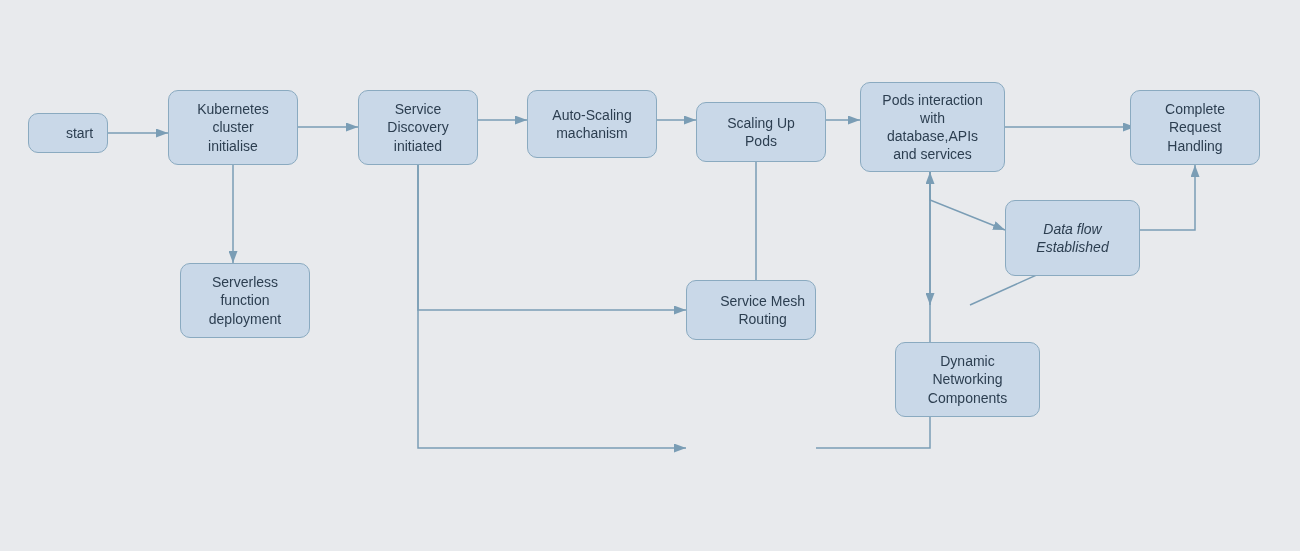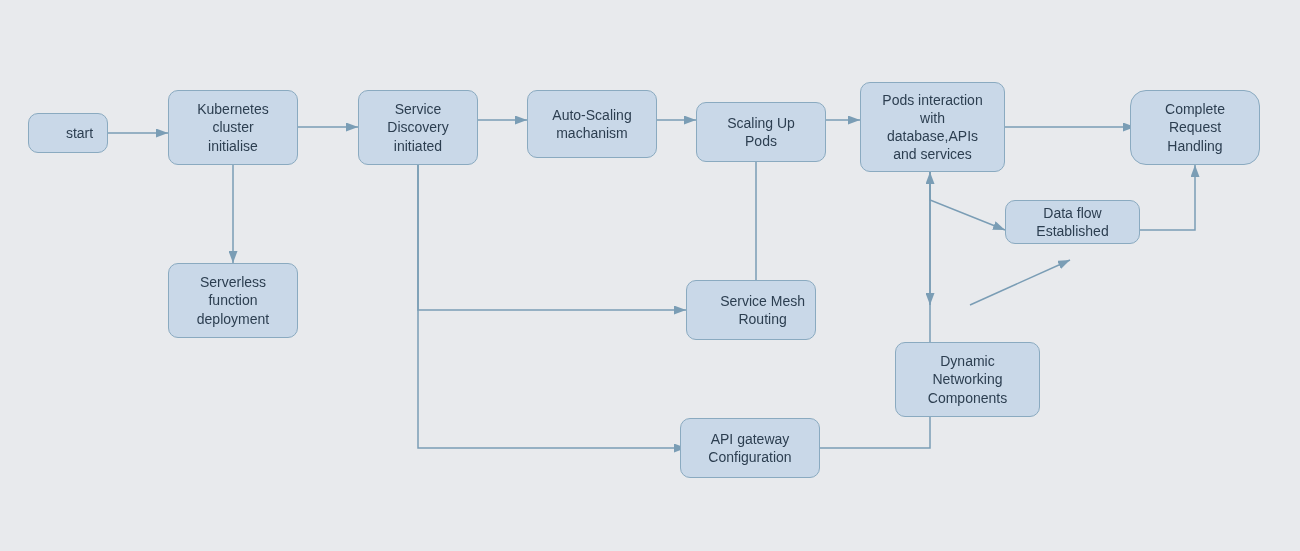--- a/index.html
+++ b/index.html
@@ -87,53 +87,50 @@
   </svg>
 
   <div class="node" style="left:28px;top:113px;width:80px;height:40px;padding-left:33px;">
     <span>start</span>
   </div>
 
   <div class="node" style="left:168px;top:90px;width:130px;height:75px;justify-content:center;">
     <span>Kubernetes<br>cluster<br>initialise</span>
   </div>
 
-  <div class="node" style="left:168px;top:263px;width:130px;height:75px;">
+  <div class="node" style="left:180px;top:263px;width:130px;height:75px;">
     <span>Serverless<br>function<br>deployment</span>
   </div>
 
   <div class="node" style="left:358px;top:90px;width:120px;height:75px;">
     <span>Service<br>Discovery<br>initiated</span>
   </div>
 
   <div class="node" style="left:527px;top:90px;width:130px;height:68px;">
     <span>Auto-Scaling<br>machanism</span>
   </div>
 
   <div class="node" style="left:696px;top:90px;width:130px;height:60px;margin-top:12px;">
     <span>Scaling Up<br>Pods</span>
   </div>
 
   <div class="node" style="left:860px;top:82px;width:145px;height:90px;">
     <span>Pods interaction<br>with<br>database,APIs<br>and services</span>
   </div>
 
-  <div class="node" style="left:1130px;top:90px;width:130px;height:75px;border-radius:16px;">
+  <div class="node" style="left:1130px;top:90px;width:130px;height:75px;">
     <span>Complete<br>Request<br>Handling</span>
   </div>
 
   <div class="node" style="left:686px;top:280px;width:130px;height:60px;justify-content:flex-end;">
     <span>Service Mesh<br>Routing</span>
   </div>
 
-  <div class="node" style="left:1005px;top:200px;width:135px;height:44px;">
+  <div class="node" style="left:1005px;top:200px;width:135px;height:76px;font-style:italic;">
     <span>Data flow<br>Established</span>
   </div>
 
   <div class="node" style="left:895px;top:305px;width:145px;height:75px;margin-top:37px;">
     <span>Dynamic<br>Networking<br>Components</span>
   </div>
 
-  <div class="node" style="left:680px;top:418px;width:140px;height:60px;">
-    <span>API gateway<br>Configuration</span>
-  </div>
 
 </div>
 
 </body></html>

